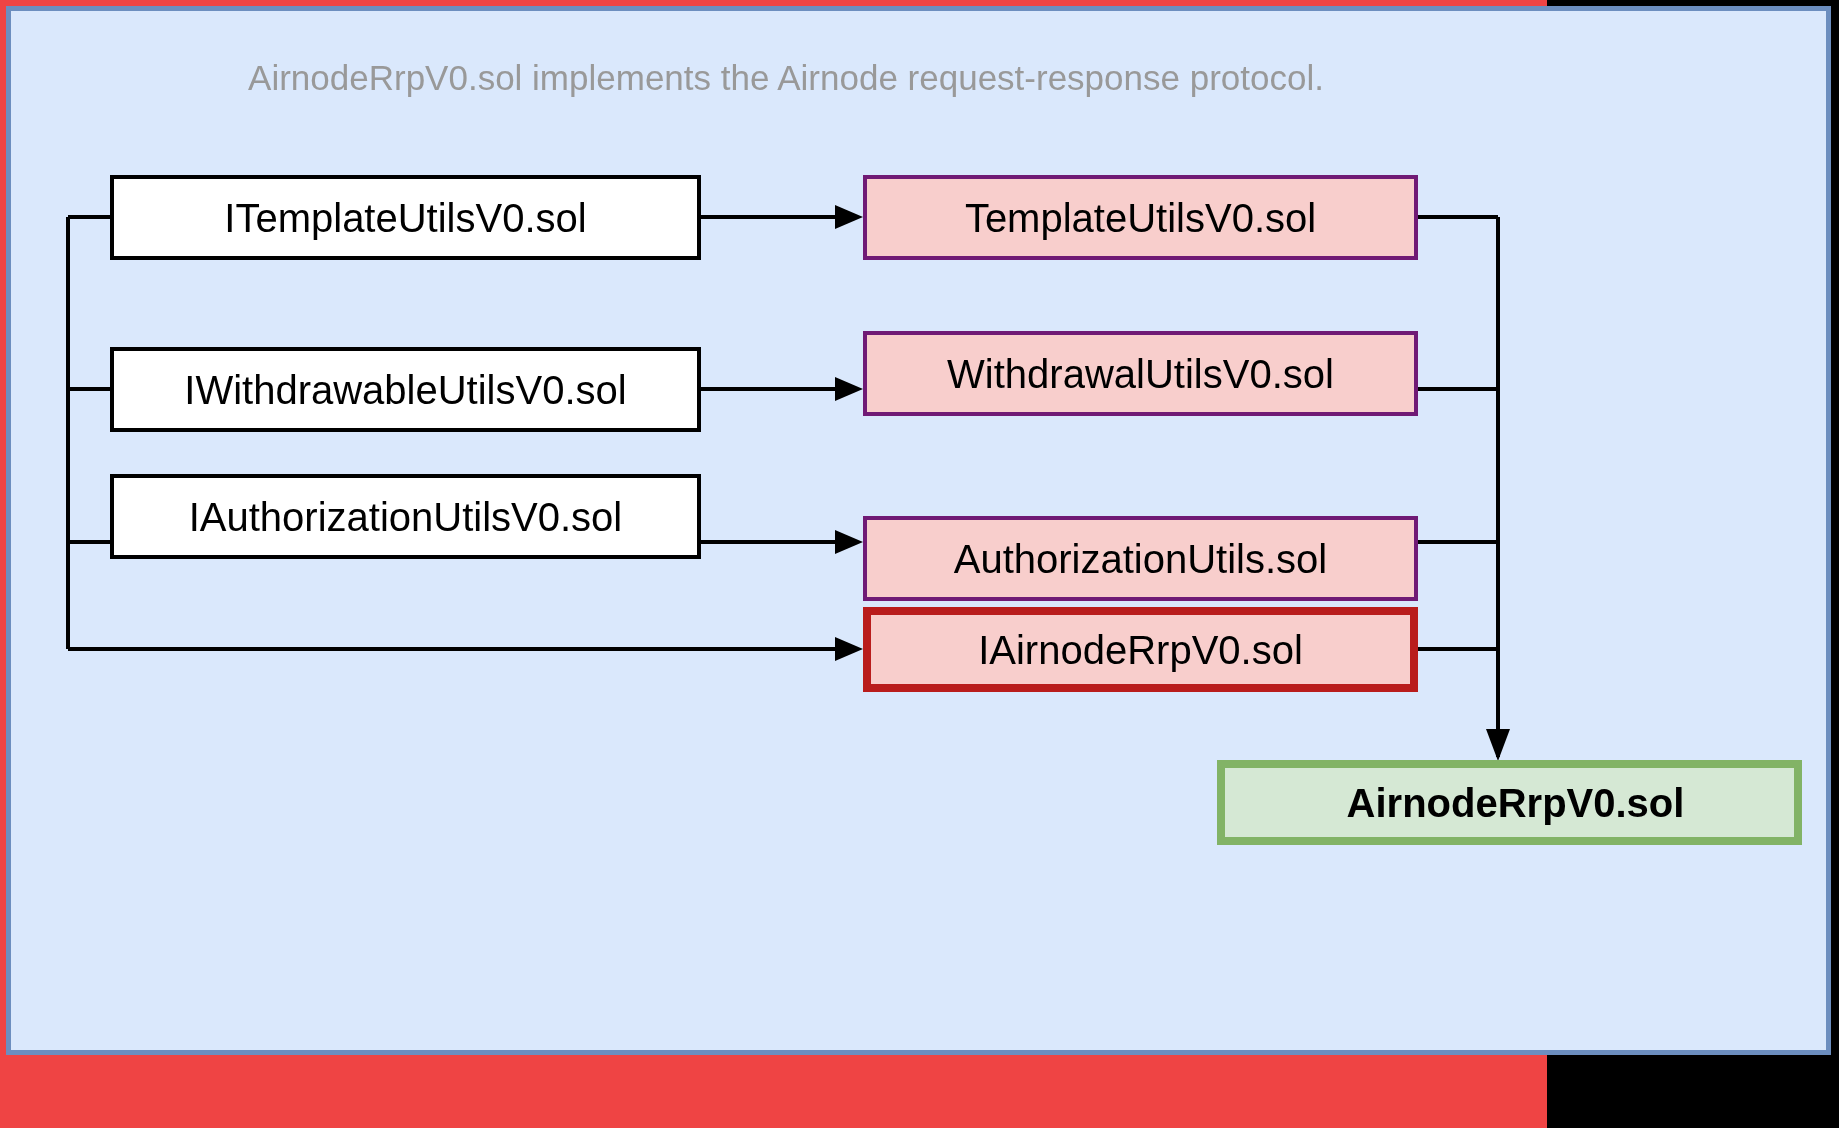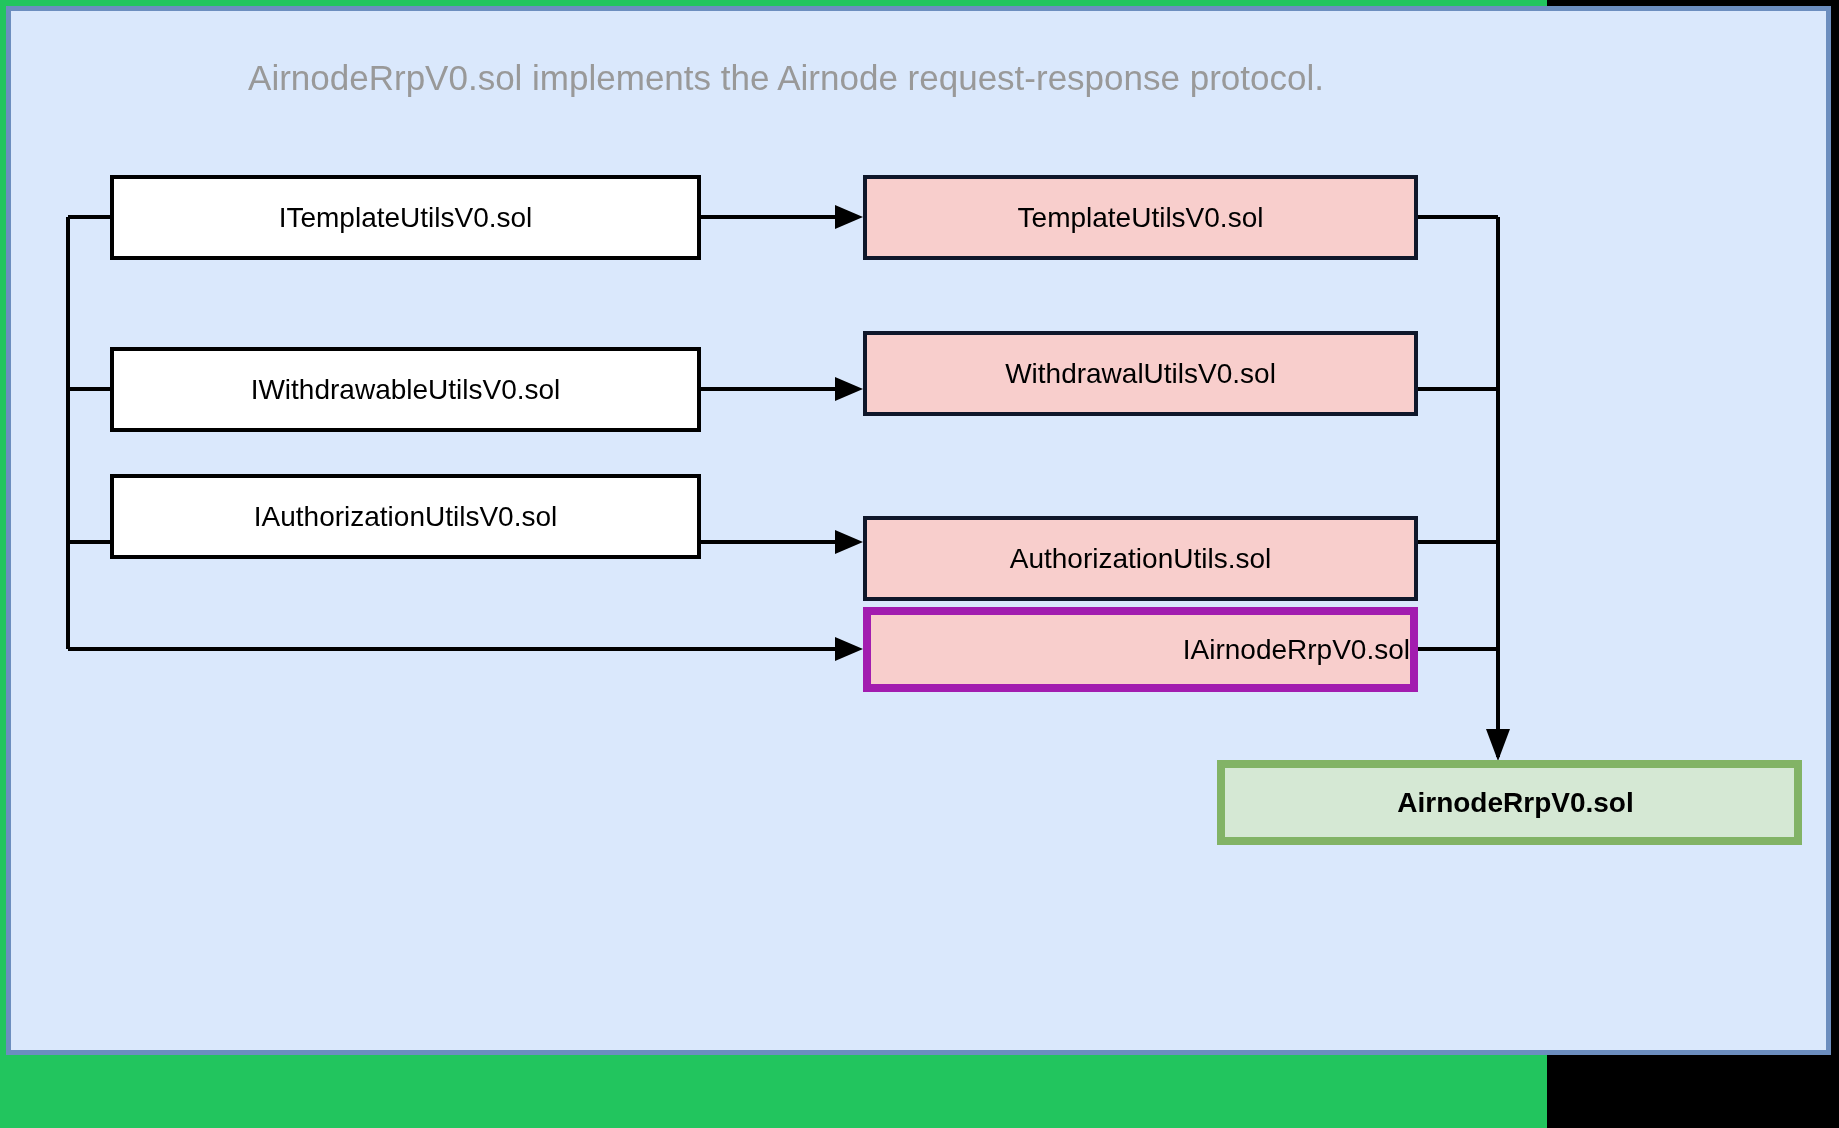--- a/index.html
+++ b/index.html
@@ -11,21 +11,21 @@
     width: 1839px;
     height: 1128px;
     overflow: hidden;
     font-family: "Liberation Sans", sans-serif;
   }
 
   #stage {
     position: relative;
     width: 1547px;
     height: 1128px;
-    background: #22c55e;
+    background: #ef4444;
   }
 
   
   #diagram-panel {
     position: absolute;
     left: 6px;
     top: 6px;
     width: 1825px;
     height: 1049px;
     background: #dae8fc;
@@ -52,42 +52,41 @@
     font-family: "Liberation Sans", sans-serif;
   }
 
   
   .node {
     position: absolute;
     box-sizing: border-box;
     display: flex;
     align-items: center;
     justify-content: center;
-    font-size: 28px;
+    font-size: 40px;
     line-height: 38px;
     color: #000000;
     font-family: "Liberation Sans", sans-serif;
     text-align: center;
     white-space: nowrap;
   }
 
   .node.interface {
     background: #ffffff;
     border: 4px solid #000000;
   }
 
   .node.impl {
     background: #f8cecc;
-    border: 4px solid #0f172a;
+    border: 4px solid #701a75;
   }
 
   .node.impl-strong {
     background: #f8cecc;
-    border: 8px solid #a21caf;
-    justify-content: flex-end;
+    border: 8px solid #b91c1c;
   }
 
   .node.target {
     background: #d5e8d4;
     border: 8px solid #82b366;
     font-weight: bold;
   }
 
   
   #edges {

